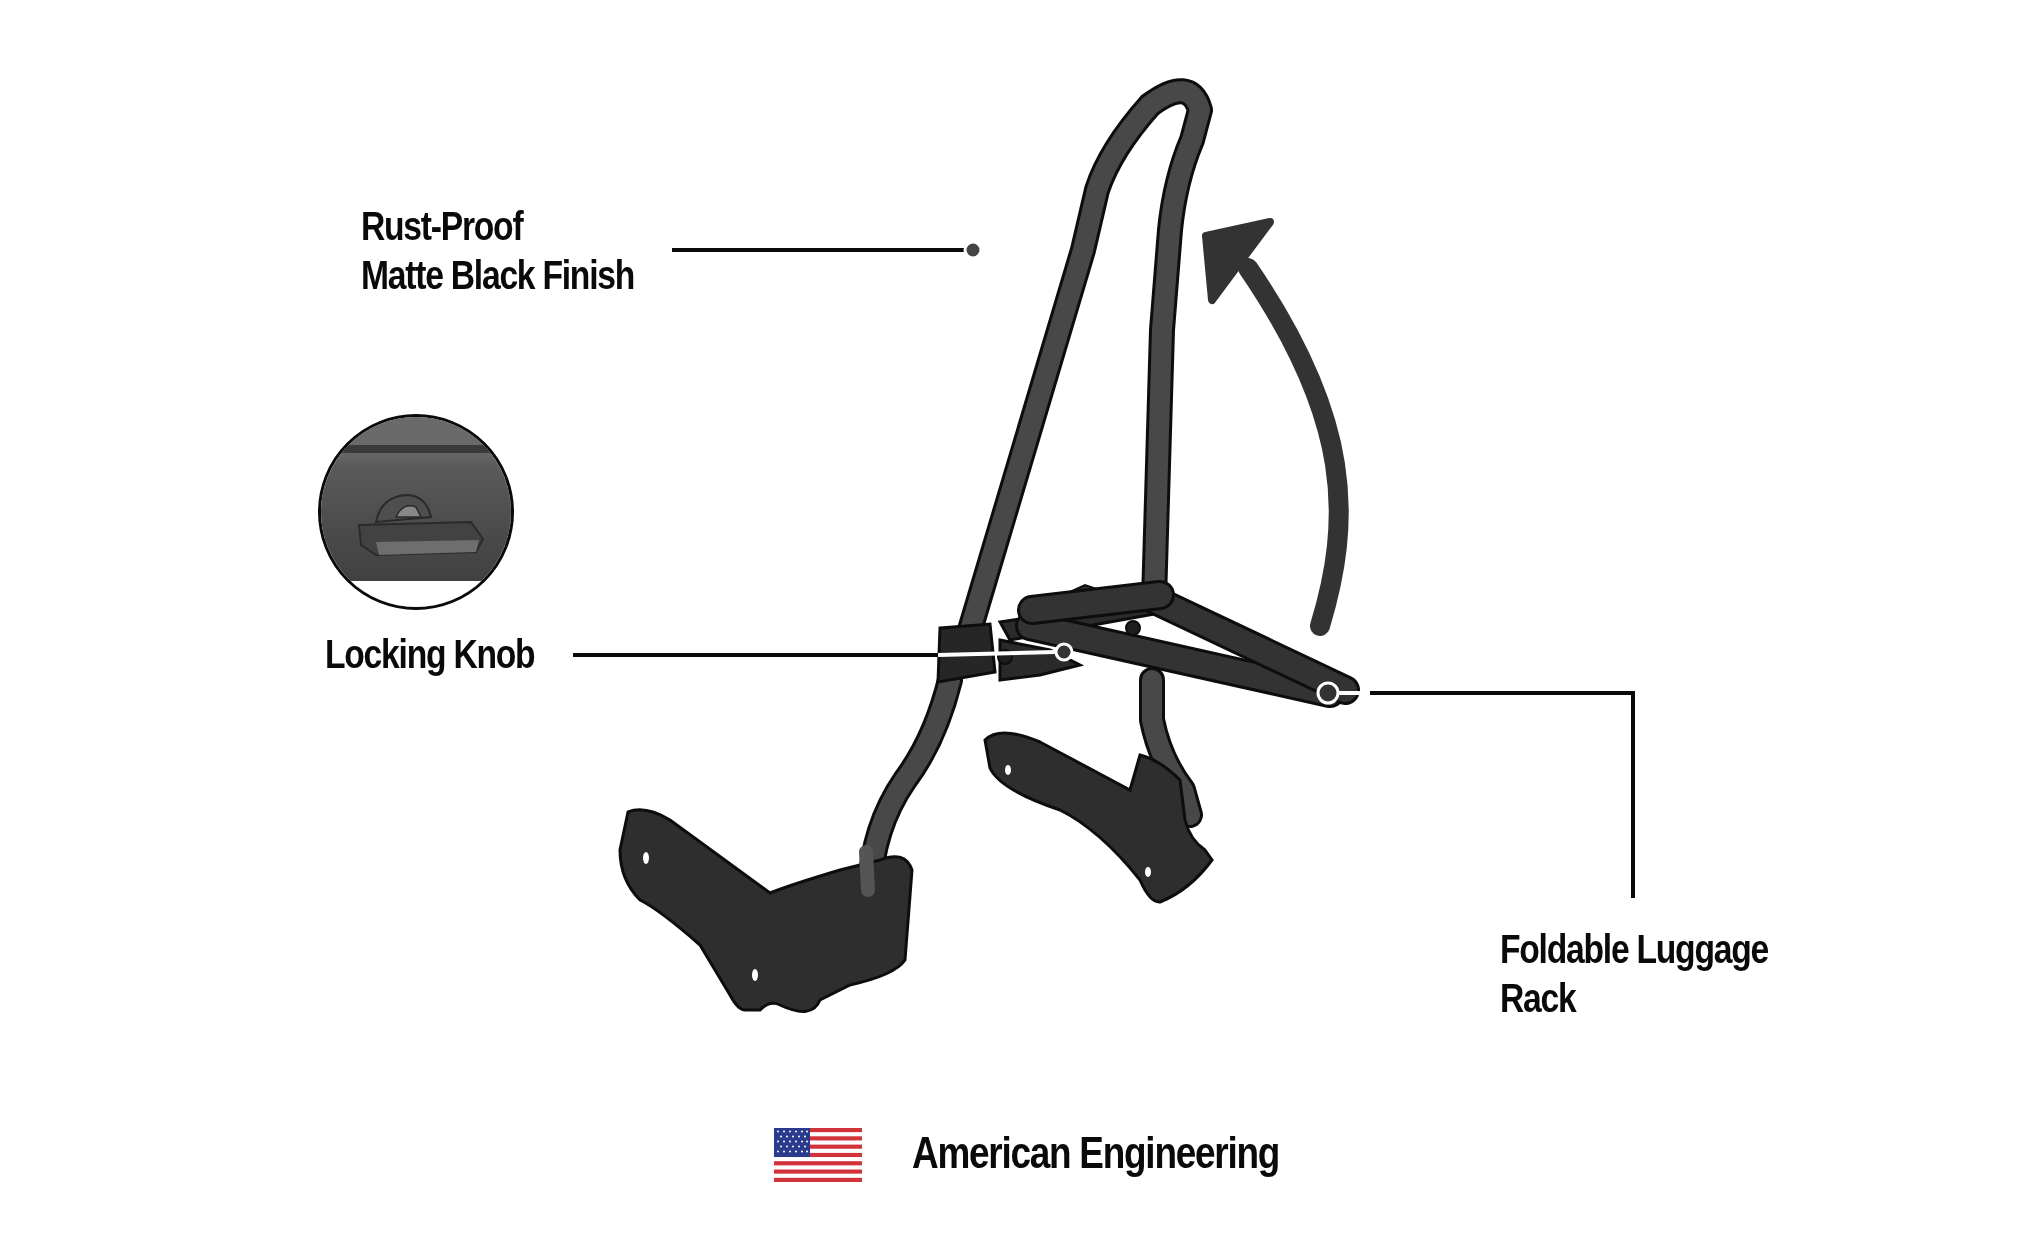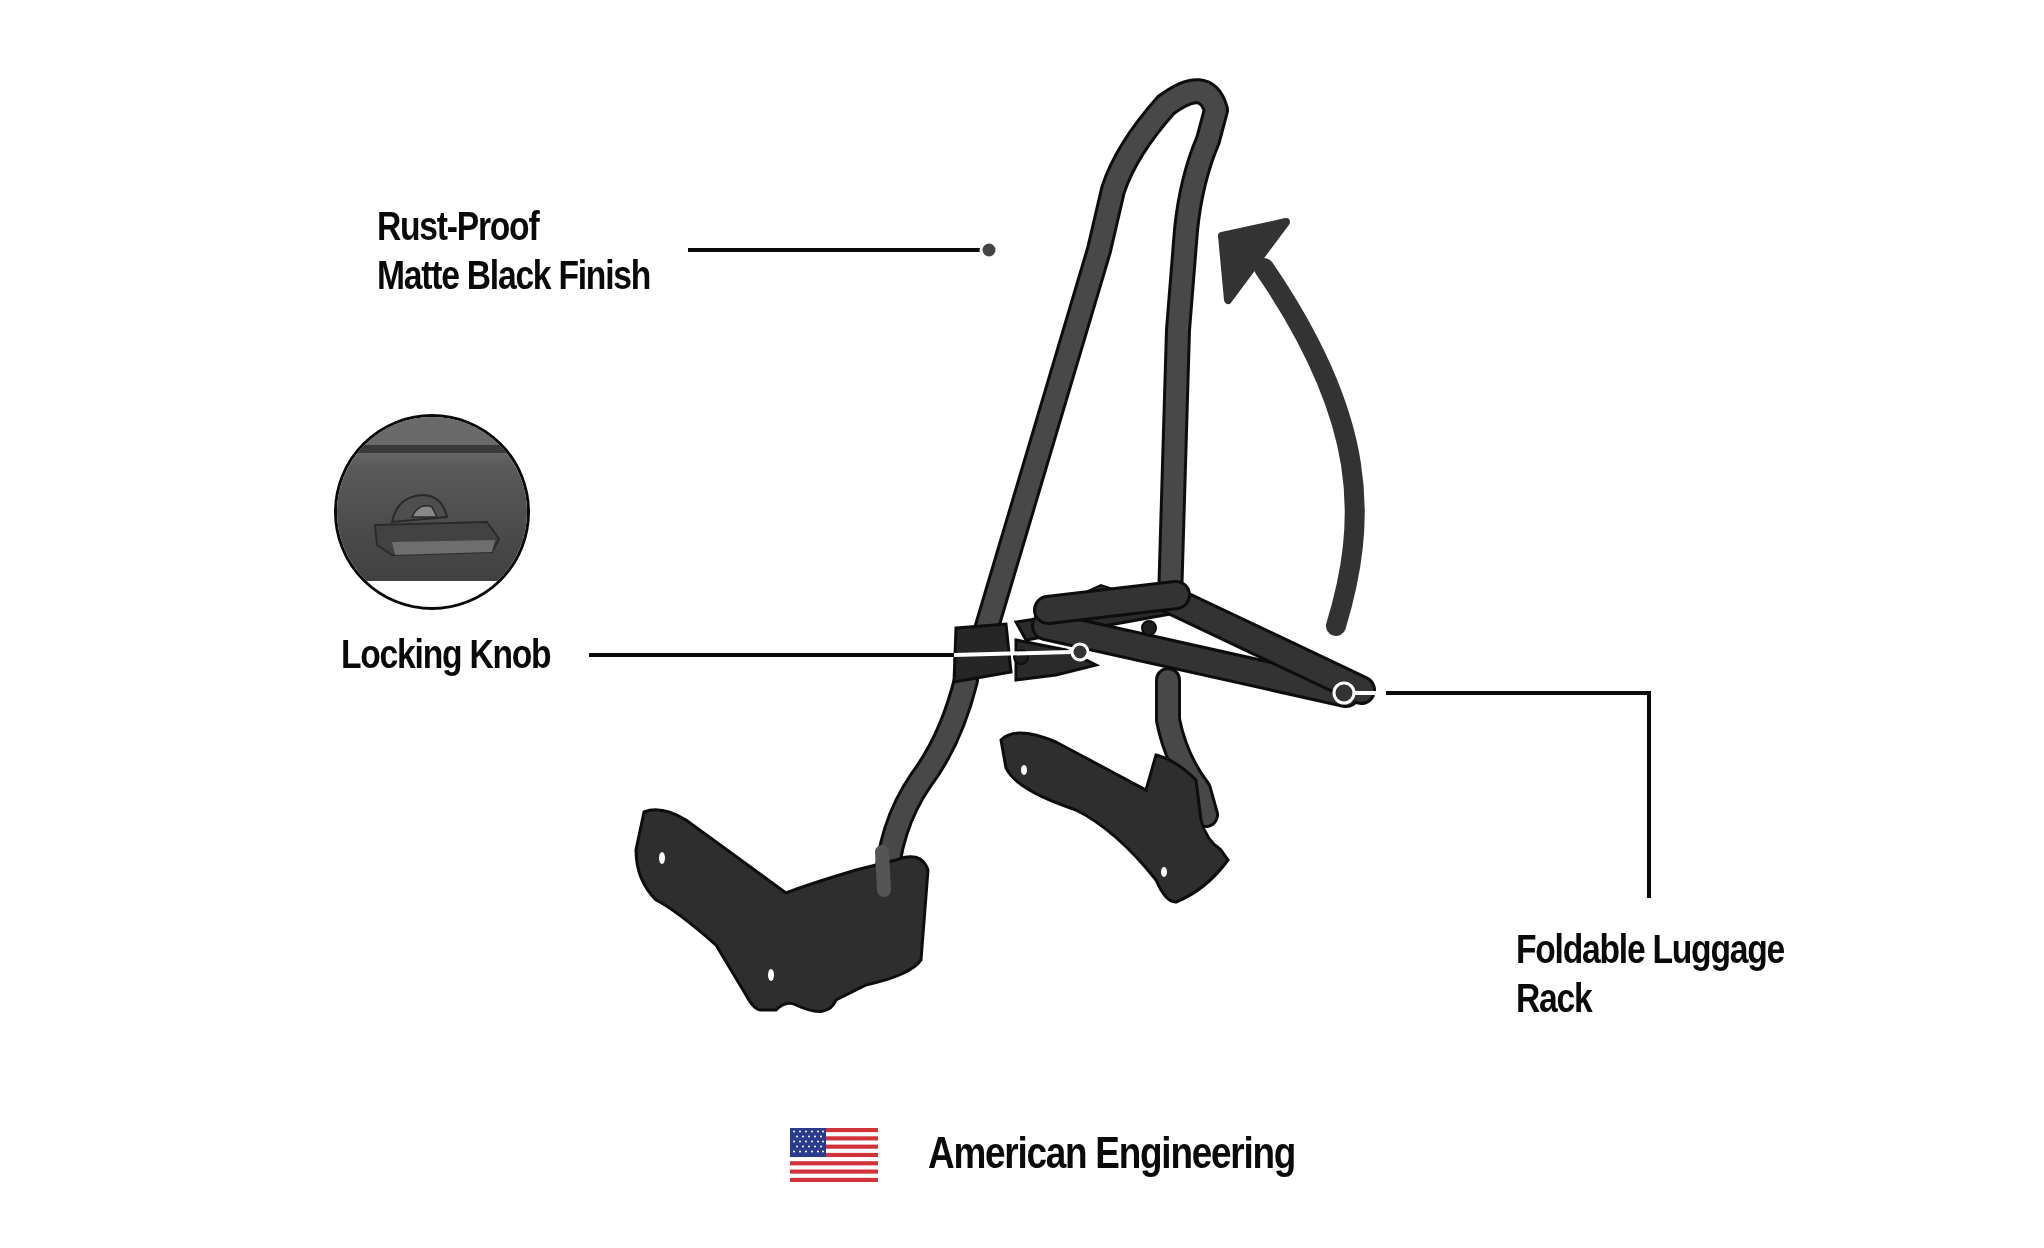--- a/index.html
+++ b/index.html
@@ -1,18 +1,18 @@
 <!DOCTYPE html>
 <html><head>
   <meta charset="utf-8">
   <style>
     html, body { margin: 0; padding: 0; background: #ffffff; }
     body { width: 2044px; height: 1248px; position: relative; overflow: hidden;
            font-family: "Liberation Sans", "DejaVu Sans", sans-serif; }
-    .stage { position: absolute; left: 16px; top: 0; width: 1836px; height: 1248px; }
+    .stage { position: absolute; left: 0; top: 0; width: 1836px; height: 1248px; }
     .label {
       position: absolute; color: #0a0a0a; font-weight: bold;
       font-family: "Liberation Sans", "DejaVu Sans", sans-serif;
       font-size: 41px; line-height: 49px; letter-spacing: -1.5px;
       transform: scaleX(0.82); transform-origin: left top; white-space: nowrap;
     }
     .label .line { display: block; }
     .footer-text { font-size: 45px; }
     .flag { position: absolute; left: 774px; top: 1128px; width: 88px; height: 54px; }
     .knob-inset { position: absolute; left: 318px; top: 414px; width: 196px; height: 196px;

